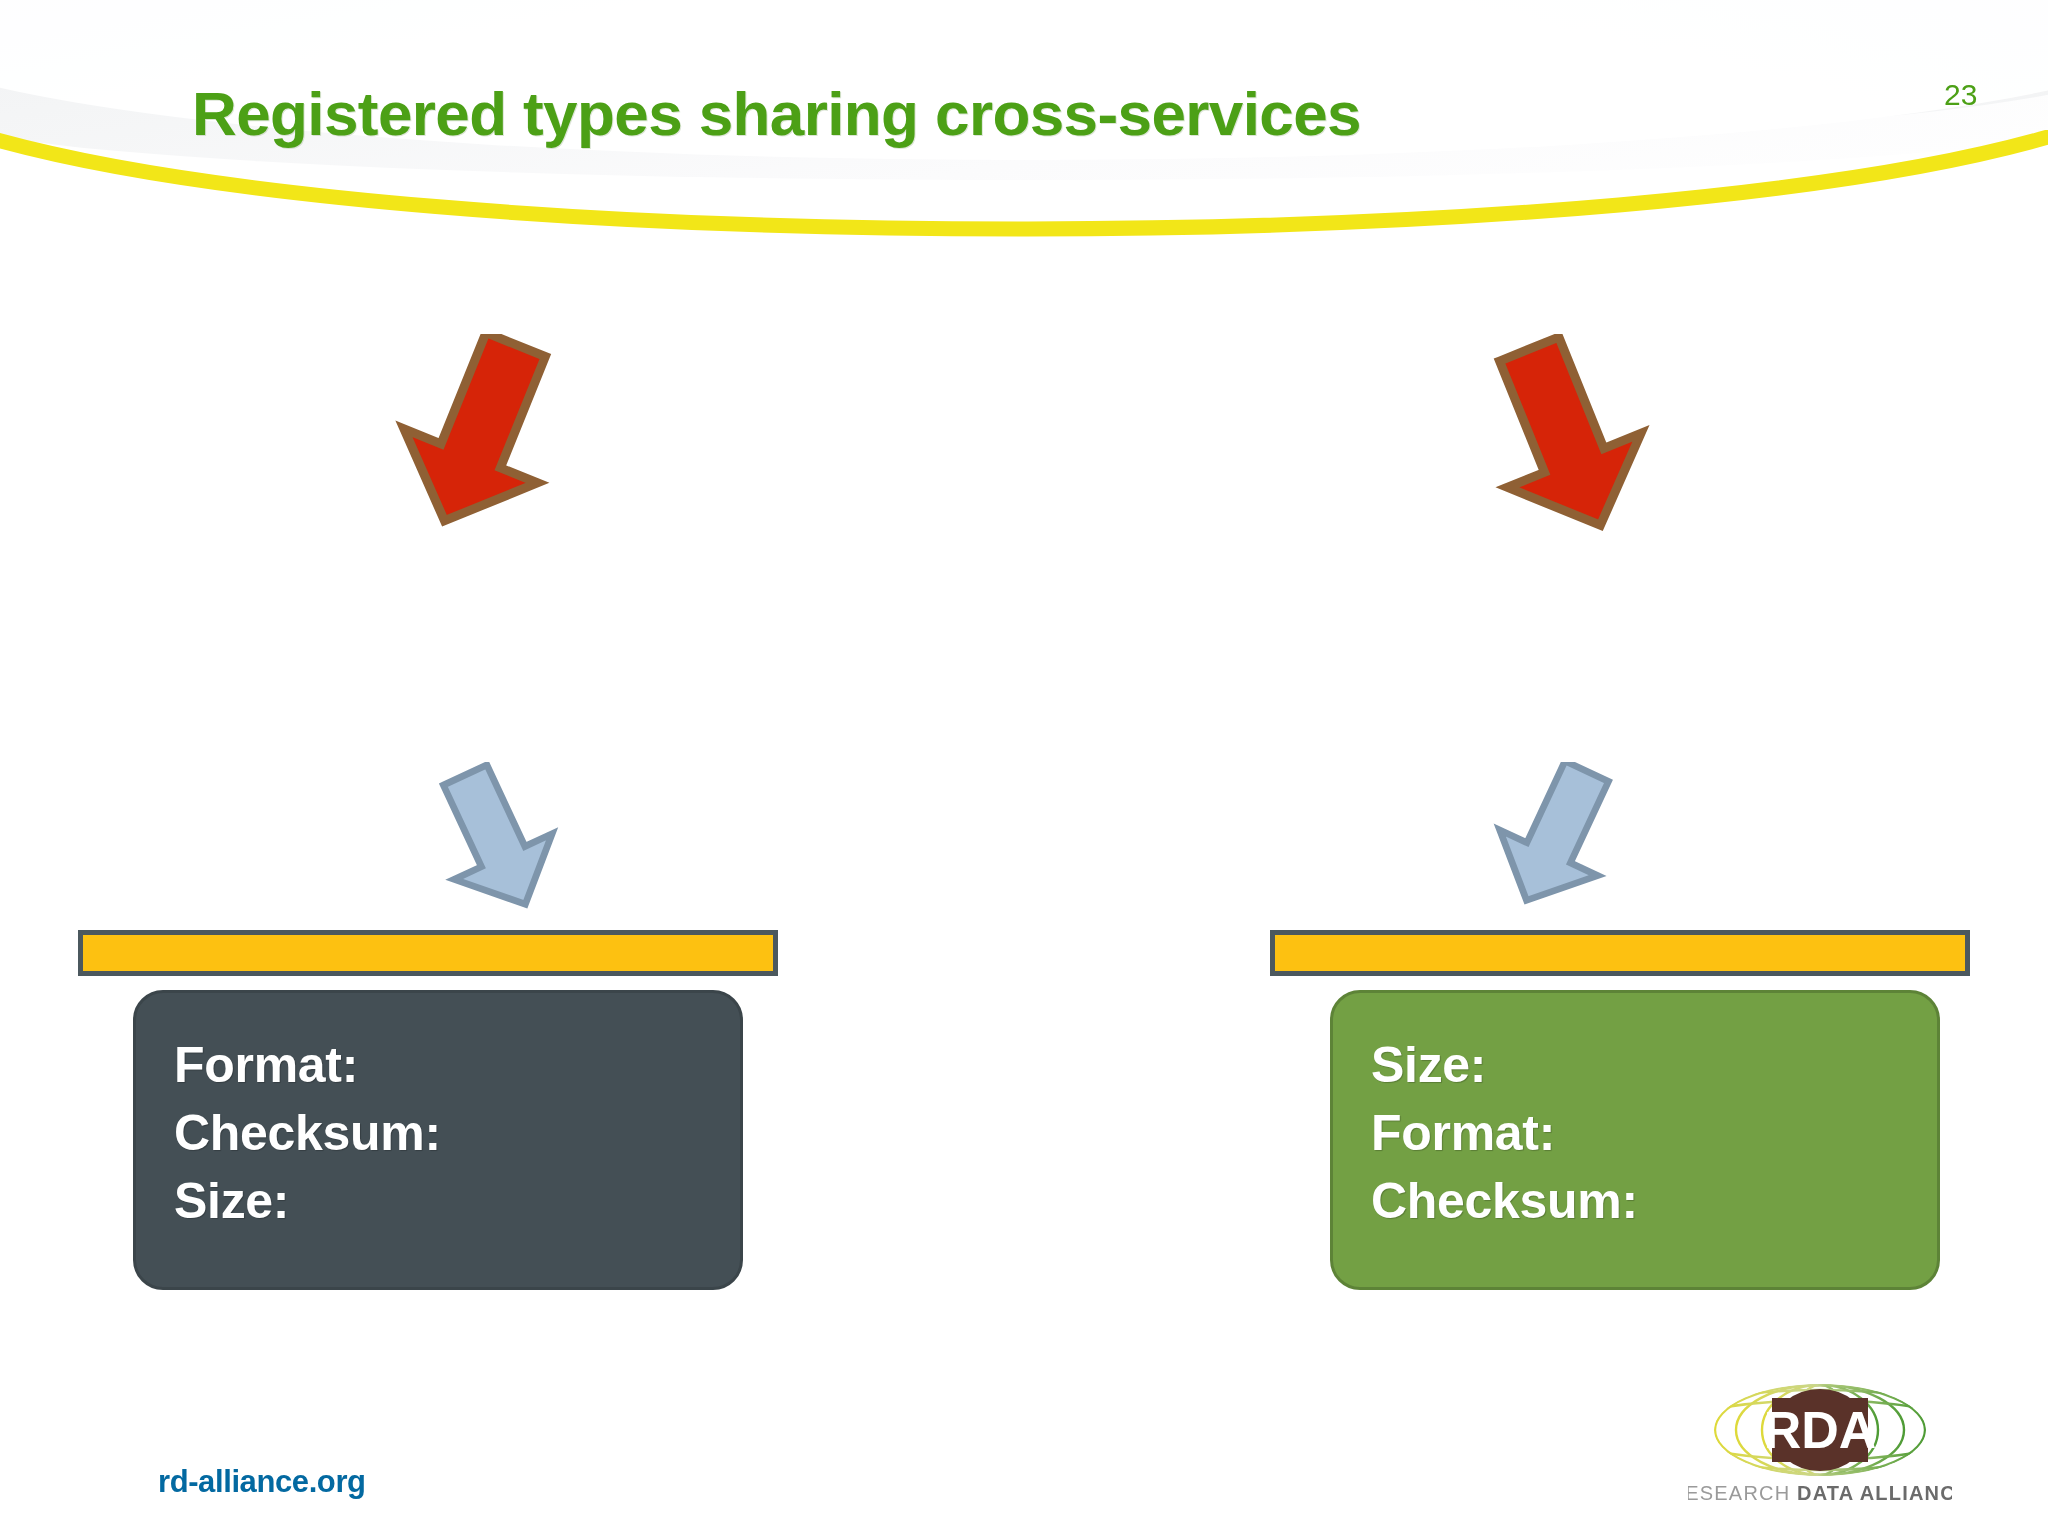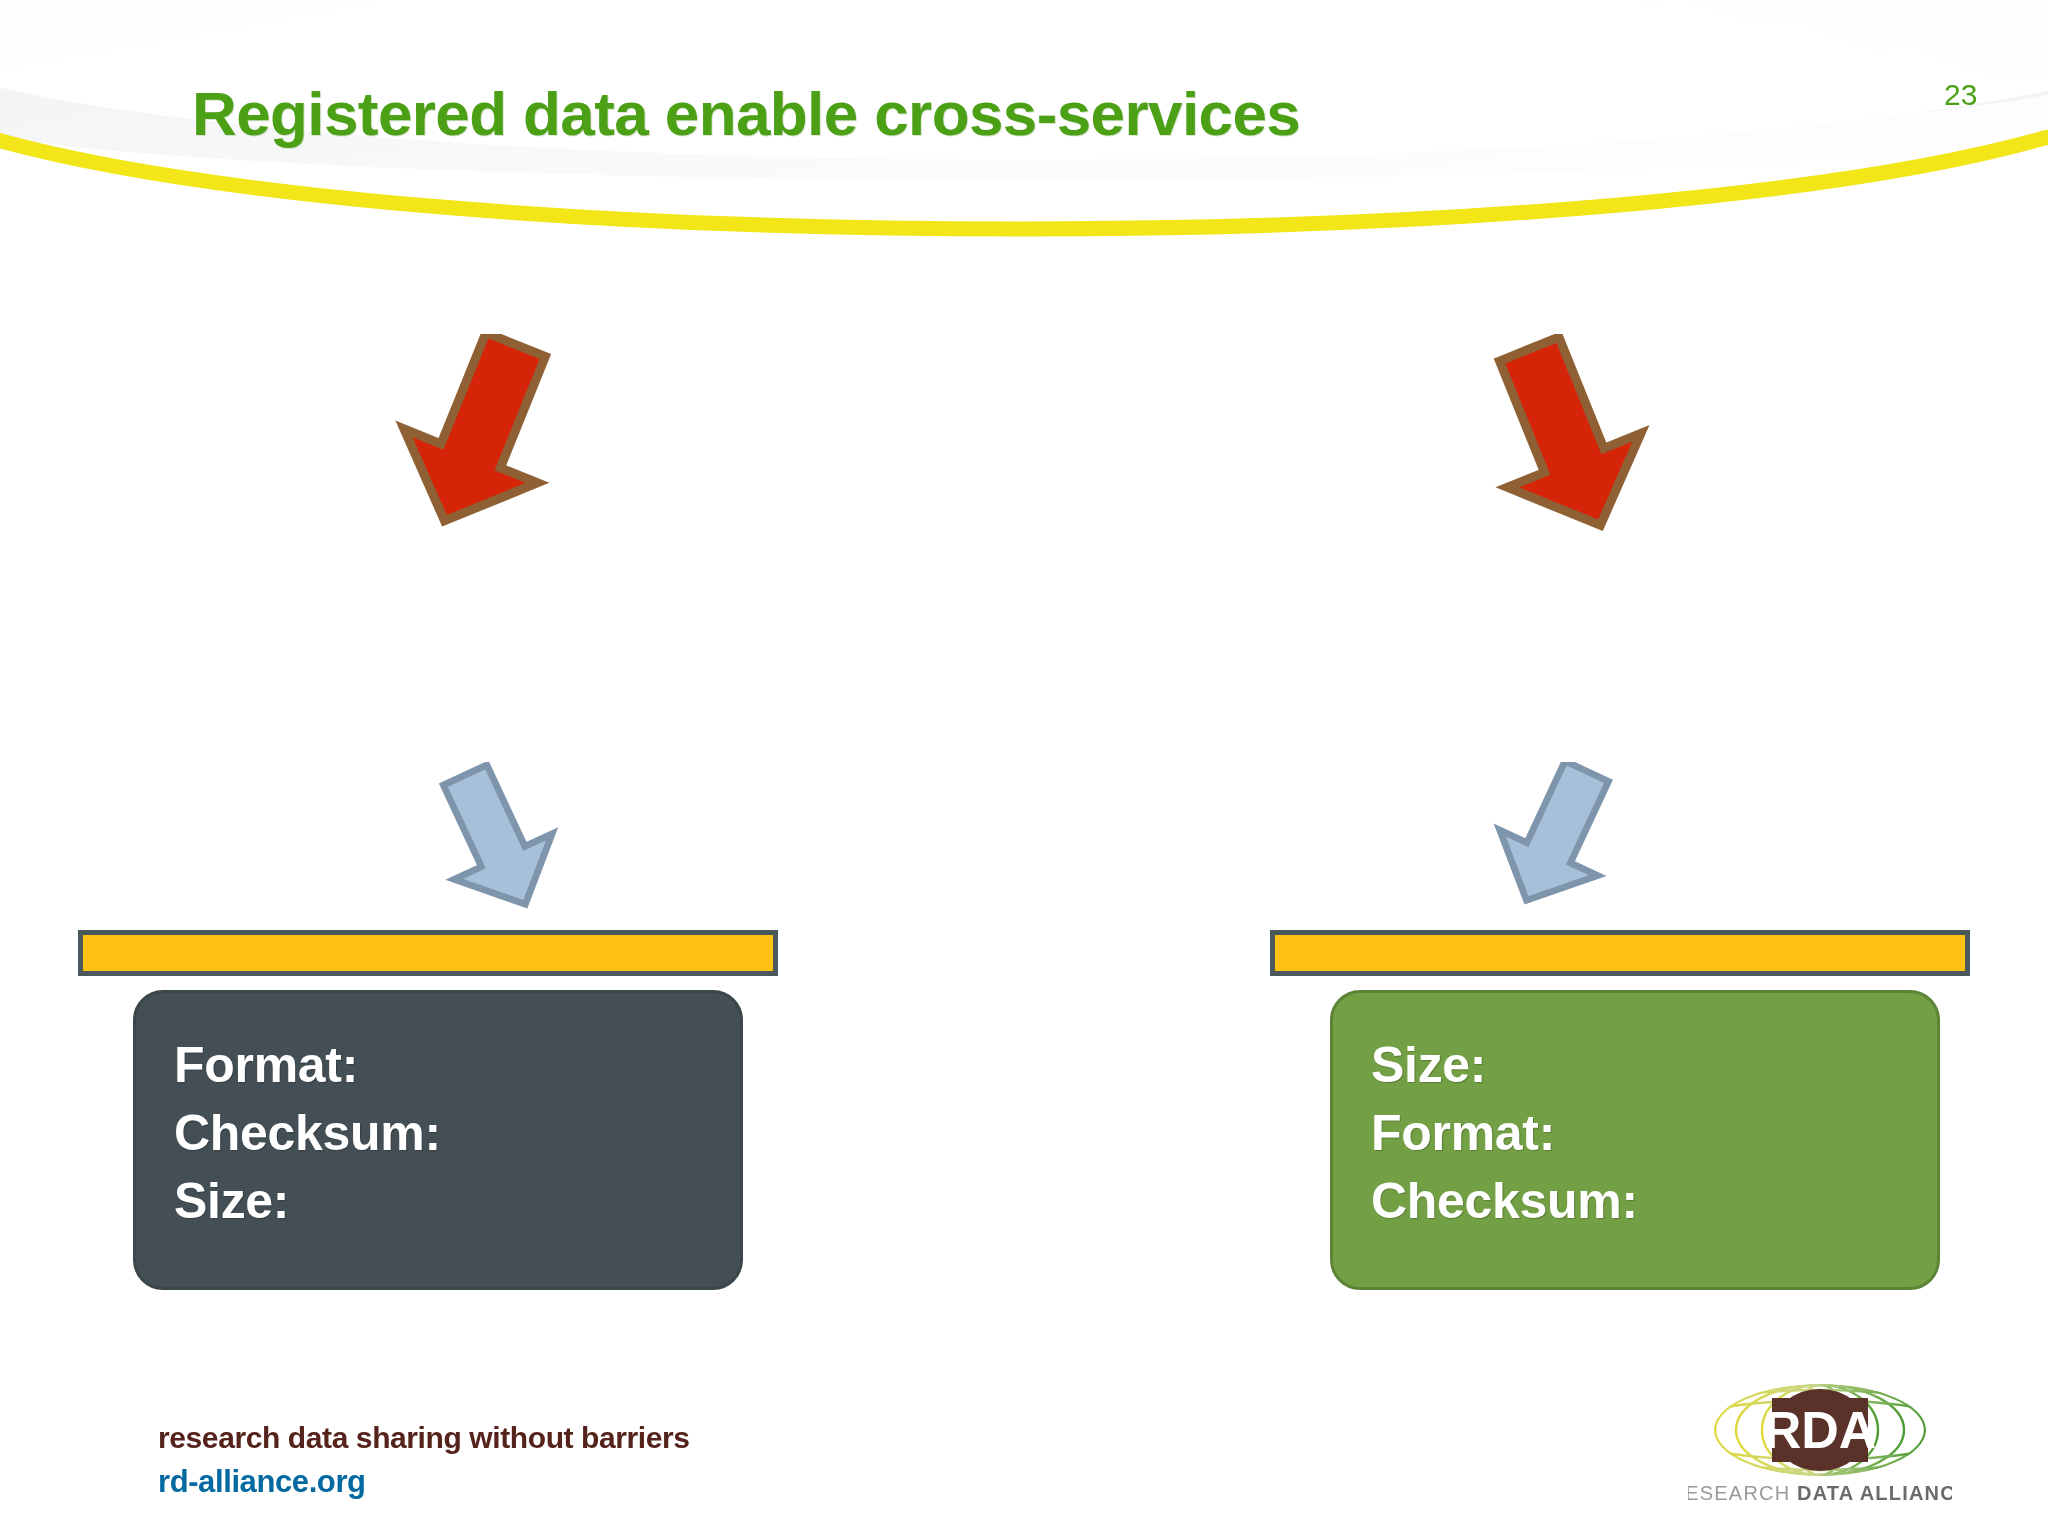--- a/index.html
+++ b/index.html
@@ -193,21 +193,21 @@
   <div id="header-band">
     <div class="header-wash-a"></div>
     <div class="header-wash-c"></div>
     <div class="header-wash-b"></div>
   </div>
 
   <svg id="swoosh" viewBox="0 0 2048 130" preserveAspectRatio="none">
     <path d="M -10 8 C 420 130, 1640 130, 2058 4" fill="none" stroke="#f2e618" stroke-width="15" stroke-linecap="round"></path>
   </svg>
 
-  <div id="slide-title">Registered data enable cross-services</div>
+  <div id="slide-title">Registered types sharing cross-services</div>
   <div id="page-number">23</div>
 
   <svg id="arrow-red-left" class="arrow-svg" width="200" height="200" viewBox="0 0 200 200">
     <g transform="rotate(22 100 100)">
       <path d="M 62 6 L 126 6 L 126 126 L 166 126 L 94 196 L 22 126 L 62 126 Z" fill="#d62408" stroke="#8f6034" stroke-width="9" stroke-linejoin="miter"></path>
     </g>
   </svg>
 
   <svg id="arrow-red-right" class="arrow-svg" width="200" height="200" viewBox="0 0 200 200">
     <g transform="rotate(-22 100 100)">
@@ -236,21 +236,20 @@
     <div class="meta-line">Checksum:</div>
     <div class="meta-line">Size:</div>
   </div>
 
   <div id="meta-card-right" class="meta-card">
     <div class="meta-line">Size:</div>
     <div class="meta-line">Format:</div>
     <div class="meta-line">Checksum:</div>
   </div>
 
-  <div id="footer-tagline">research data sharing without barriers</div>
   <div id="footer-url">rd-alliance.org</div>
 
   <svg id="rda-logo" viewBox="0 0 264 130">
     <defs>
       <linearGradient id="globeGrad" x1="0" y1="0" x2="1" y2="0">
         <stop offset="0%" stop-color="#ded93a"></stop>
         <stop offset="45%" stop-color="#c9d68f"></stop>
         <stop offset="100%" stop-color="#4e9b35"></stop>
       </linearGradient>
       <clipPath id="globeClip">

